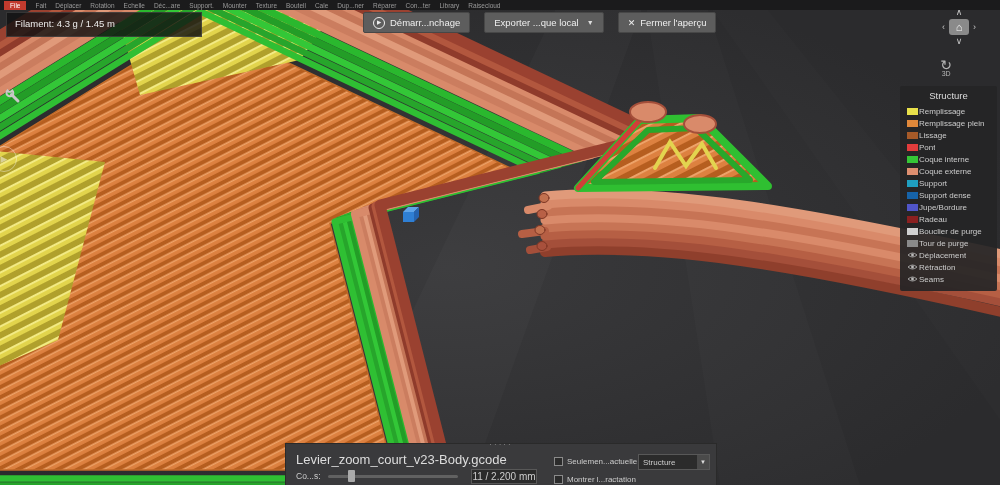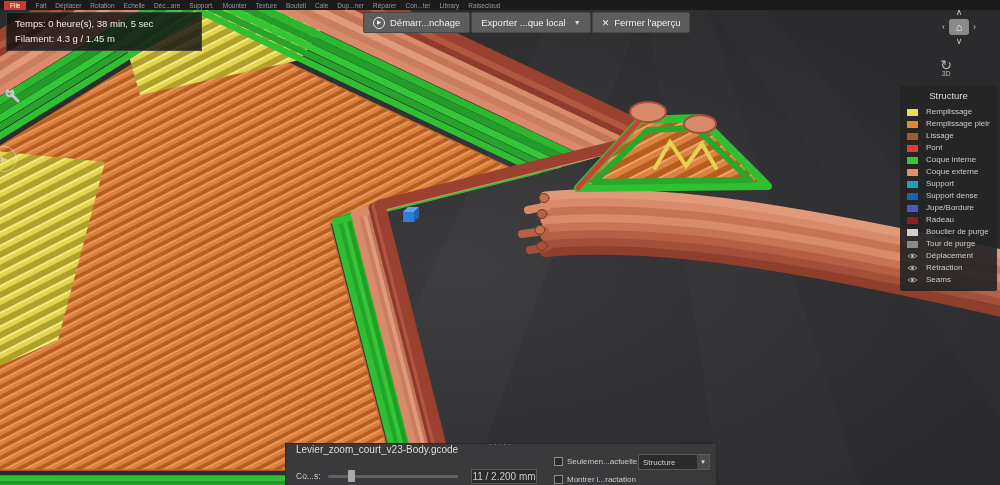--- a/index.html
+++ b/index.html
@@ -24,21 +24,21 @@
   .menubar .menu-file{background:#c23b2e;color:#fff;padding:1px 6px;}
 
   
   .info-panel{
     position:absolute;left:6px;top:12px;width:178px;z-index:20;
     background:rgba(18,18,18,0.82);border:1px solid rgba(90,90,90,0.45);
     color:#ececec;font-size:9.5px;line-height:1.55;padding:4px 8px;
   }
 
   
-  .toolbar{position:absolute;left:363px;top:12px;display:flex;gap:1px;z-index:25;border-radius:7px;}
+  .toolbar{position:absolute;left:363px;top:12px;display:flex;gap:14px;z-index:25;border-radius:7px;}
   .tb-btn{
     background:#5d5d5d;border:1px solid #474747;border-radius:2px;
     color:#efefef;font-size:9.5px;padding:3px 9px;display:flex;
     align-items:center;gap:5px;cursor:pointer;height:13px;
   }
   .tb-btn .play-circle{
     width:10px;height:10px;border:1px solid #efefef;border-radius:50%;
     display:flex;align-items:center;justify-content:center;
     font-size:5.5px;color:#efefef;line-height:1;
   }
@@ -67,33 +67,33 @@
     display:flex;align-items:center;justify-content:center;
     color:rgba(255,255,255,0.5);font-size:9px;cursor:pointer;
   }
 
   
   .legend{
     position:absolute;right:3px;top:86px;width:97px;z-index:20;
     background:rgba(37,37,38,0.93);border-radius:2px;padding:4px 0 6px;
   }
   .legend .legend-title{color:#ddd;font-size:9.5px;text-align:center;margin-bottom:4px;}
-  .legend .lrow{display:flex;align-items:flex-end;gap:8px;padding:1.5px 7px;}
+  .legend .lrow{display:flex;align-items:center;gap:1px;padding:1.5px 7px;}
   .legend .swatch{width:11px;height:7px;flex:none;}
   .legend .llabel{font-size:8px;color:#ccc;white-space:nowrap;overflow:hidden;}
   .legend .eye{flex:none;width:11px;height:8px;}
 
   
   .bottom-panel{
     position:absolute;left:285px;top:443px;width:430px;height:42px;z-index:20;
     background:#3a3a3c;border:1px solid #2a2a2a;
   }
   .drag-dots{position:absolute;left:0;right:0;top:-2px;text-align:center;
     color:#8a8a8a;font-size:8px;letter-spacing:2px;line-height:6px;cursor:grab;}
-  .bp-filename{position:absolute;left:10px;top:0;font-size:10px;color:#ddd;}
+  .bp-filename{position:absolute;left:10px;top:8px;font-size:13px;color:#ddd;}
   .bp-layer-label{position:absolute;left:10px;top:27px;font-size:8.5px;color:#ccc;}
   .slider-track{position:absolute;left:42px;top:31px;width:130px;height:3px;
     background:#616161;border-radius:2px;cursor:pointer;}
   .slider-handle{position:absolute;left:62px;top:26px;width:7px;height:12px;
     background:#aaa;border-radius:1px;cursor:grab;}
   .bp-value{position:absolute;left:185px;top:25px;width:64px;height:13px;
     background:#2b2b2b;border:1px solid #585858;color:#ccc;font-size:10px;
     text-align:center;line-height:13px;}
   .checkbox{width:7px;height:7px;background:#2b2b2b;border:1px solid #8a8a8a;
     flex:none;cursor:pointer;}
@@ -210,21 +210,20 @@
   <span class="menu-item">Boutell</span>
   <span class="menu-item">Cale</span>
   <span class="menu-item">Dup...ner</span>
   <span class="menu-item">Réparer</span>
   <span class="menu-item">Con...ter</span>
   <span class="menu-item">Library</span>
   <span class="menu-item">Raisecloud</span>
 </div>
 
 <div class="info-panel">
-  <div>Temps: 0 heure(s), 38 min, 5 sec</div>
   <div>Filament: 4.3 g / 1.45 m</div>
 </div>
 
 <div class="toolbar">
   <div class="tb-btn">
     <span class="play-circle">▶</span>
     <span>Démarr...nchage</span>
   </div>
   <div class="tb-btn">
     <span>Exporter ...que local</span>

